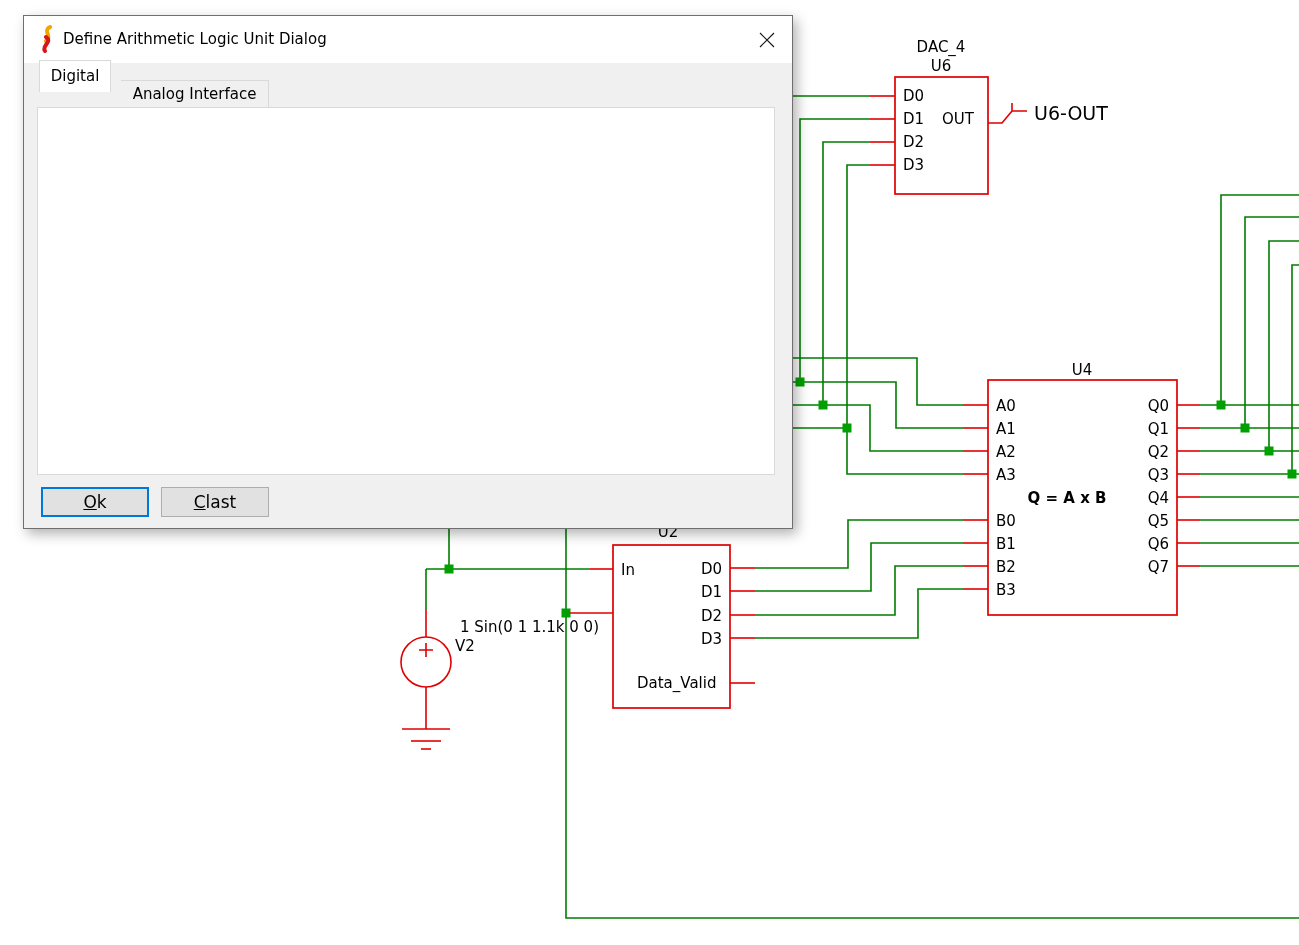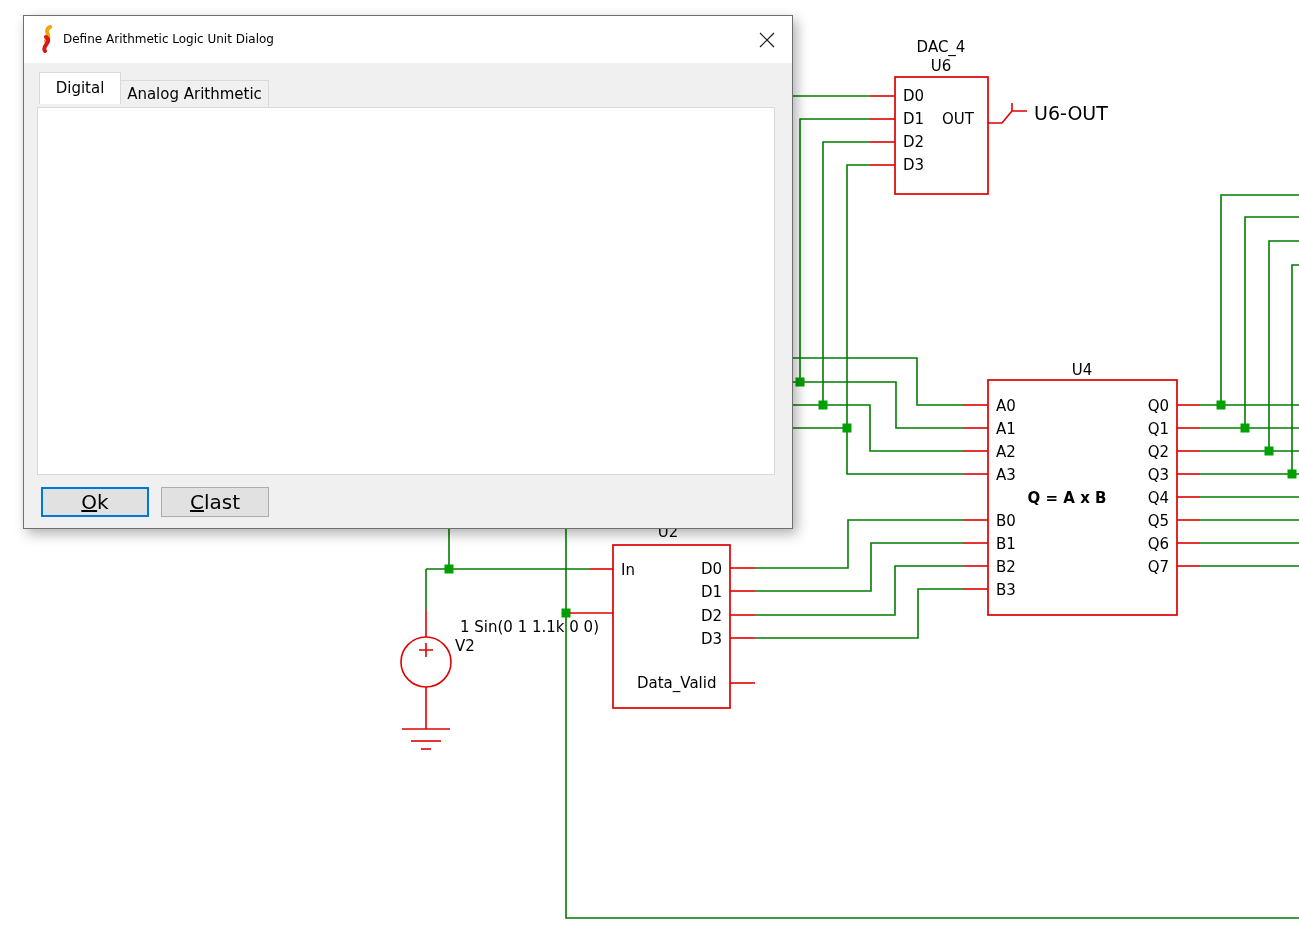--- a/index.html
+++ b/index.html
@@ -12,26 +12,26 @@
   svg.schematic text { font-family:"DejaVu Sans","Liberation Sans",sans-serif; font-size:15px; fill:#000; }
   svg.schematic text.fn { font-weight:bold; }
   svg.schematic text.net { font-size:19px; }
 
   
   .dialog { position:absolute; left:23px; top:15px; width:770px; height:514px;
             background:#f0f0f0; border:1px solid #6f6f6f; z-index:10;
             box-shadow:4px 5px 12px rgba(0,0,0,.30); }
   .titlebar { position:absolute; left:0; top:0; width:100%; height:47px; background:#ffffff; }
   .app-icon { position:absolute; left:13px; top:9px; width:20px; height:28px; }
-  .title-text { position:absolute; left:39px; top:0; height:47px; line-height:47px; font-size:12px; color:#000; }
+  .title-text { position:absolute; left:39px; top:0; height:47px; line-height:47px; font-size:15px; color:#000; }
   .close-btn { position:absolute; right:15px; top:14px; width:20px; height:20px; cursor:pointer;
                display:flex; align-items:center; justify-content:center; }
 
   .tab { position:absolute; font-size:15px; text-align:center; border:1px solid #d9d9d9; z-index:3; }
-  .tab.active { left:15px; top:56px; width:82px; height:32px; line-height:30px; background:#ffffff; border-bottom:none; }
+  .tab.active { left:15px; top:44px; width:72px; height:32px; line-height:30px; background:#ffffff; border-bottom:none; }
   .tab.inactive { left:97px; top:64px; width:148px; height:28px; line-height:26px; background:#f0f0f0; border-left:none; }
 
   .tabpage { position:absolute; left:13px; top:91px; width:738px; height:368px;
              background:#ffffff; border:1px solid #d9d9d9; z-index:2; }
 
   .grp { position:absolute; border:1px solid #dcdcdc; background:#ffffff; }
   .grp > .grp-label { position:absolute; top:-10px; left:8px; background:#ffffff; padding:0 5px;
                       font-size:15px; color:#000; line-height:19px; }
 
   .lbl { position:absolute; font-size:15px; color:#000; white-space:nowrap; }
@@ -52,21 +52,21 @@
   .radio.sel::after { content:""; position:absolute; left:4px; top:4px; width:7px; height:7px;
                       border-radius:50%; background:#151515; }
   .radio.dis { border-color:#c6c6c6; cursor:default; }
   .radio.dis.sel::after { background:#bdbdbd; }
 
   .info { position:absolute; width:17px; height:17px; border-radius:50%; border:2px solid #2323cd;
           color:#2323cd; font-family:"DejaVu Serif","Liberation Serif",serif; font-style:italic; font-weight:bold;
           font-size:12px; line-height:13px; text-align:center; cursor:pointer; background:#fff; }
 
   .btn { position:absolute; width:108px; height:30px; background:#e1e1e1; border:1px solid #adadad;
-         font-size:20px; font-family:inherit; color:#000; cursor:pointer; text-align:center; line-height:27px; }
+         font-size:17px; font-family:inherit; color:#000; cursor:pointer; text-align:center; line-height:27px; }
   .btn.default { border:2px solid #0078d7; }
   .btn u { text-decoration:underline; }
 </style>
 </head>
 <body>
 
 <div class="canvas">
 
   <svg class="schematic" width="1299" height="945" viewBox="0 0 1299 945">
 
@@ -221,21 +221,21 @@
       </svg>
       <span class="title-text">Define Arithmetic Logic Unit Dialog</span>
       <span class="close-btn">
         <svg width="16" height="16" viewBox="0 0 16 16">
           <path d="M1,1 L15,15 M15,1 L1,15" stroke="#1a1a1a" stroke-width="1.2"></path>
         </svg>
       </span>
     </div>
 
     <div class="tab active">Digital</div>
-    <div class="tab inactive">Analog Arithmetic</div>
+    <div class="tab inactive">Analog Interface</div>
 
     <div class="tabpage"></div>
 
     <div class="grp" style="left:27px; top:105px; width:577px; height:142px;">
       <span class="grp-label">Inputs</span>
       <span class="lbl" style="left:15px; top:37px;">Size Input A</span>
       <input class="field" style="left: 102px; top: 32px; width: 437px; height: 27px;" value="4">
       <span class="spin" style="left:542px; top:32px; height:27px;">
         <span class="sb">
             <span class="tri-up"></span>

